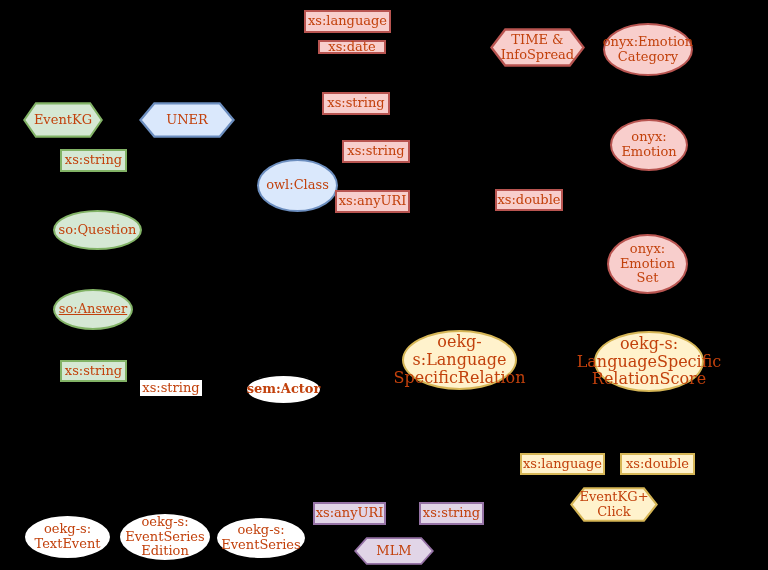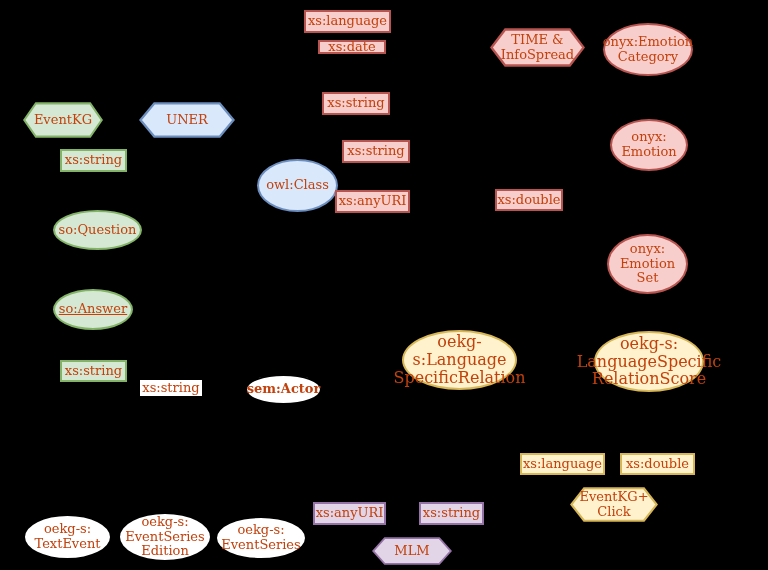--- a/index.html
+++ b/index.html
@@ -167,21 +167,21 @@
     </div>
 
   <div class="node shape-rect" style="left: 313px; top: 502px; width: 73px; height: 23px; background: rgb(225, 213, 231); border-color: rgb(150, 115, 166);">
     <span class="lbl">xs:anyURI</span>
     </div>
 
   <div class="node shape-rect" style="left: 419px; top: 502px; width: 65px; height: 23px; background: rgb(225, 213, 231); border-color: rgb(150, 115, 166);">
     <span class="lbl">xs:string</span>
     </div>
 
-  <div class="node shape-hex" style="left:372px;top:537px;width:80px;height:28px">
+  <div class="node shape-hex" style="left:354px;top:537px;width:80px;height:28px">
     <svg class="hex-svg" viewBox="0 0 100 40" preserveAspectRatio="none">
         <polygon points="16,1.5 84,1.5 98.5,20 84,38.5 16,38.5 1.5,20" stroke-width="2.4" fill="#e1d5e7" stroke="#9673a6"></polygon>
       </svg>
     <span class="lbl">MLM</span>
     </div>
 
   <div class="node shape-rect" style="left: 520px; top: 453px; width: 85px; height: 22px; background: rgb(255, 242, 204); border-color: rgb(214, 182, 86);">
     <span class="lbl">xs:language</span>
     </div>
 

